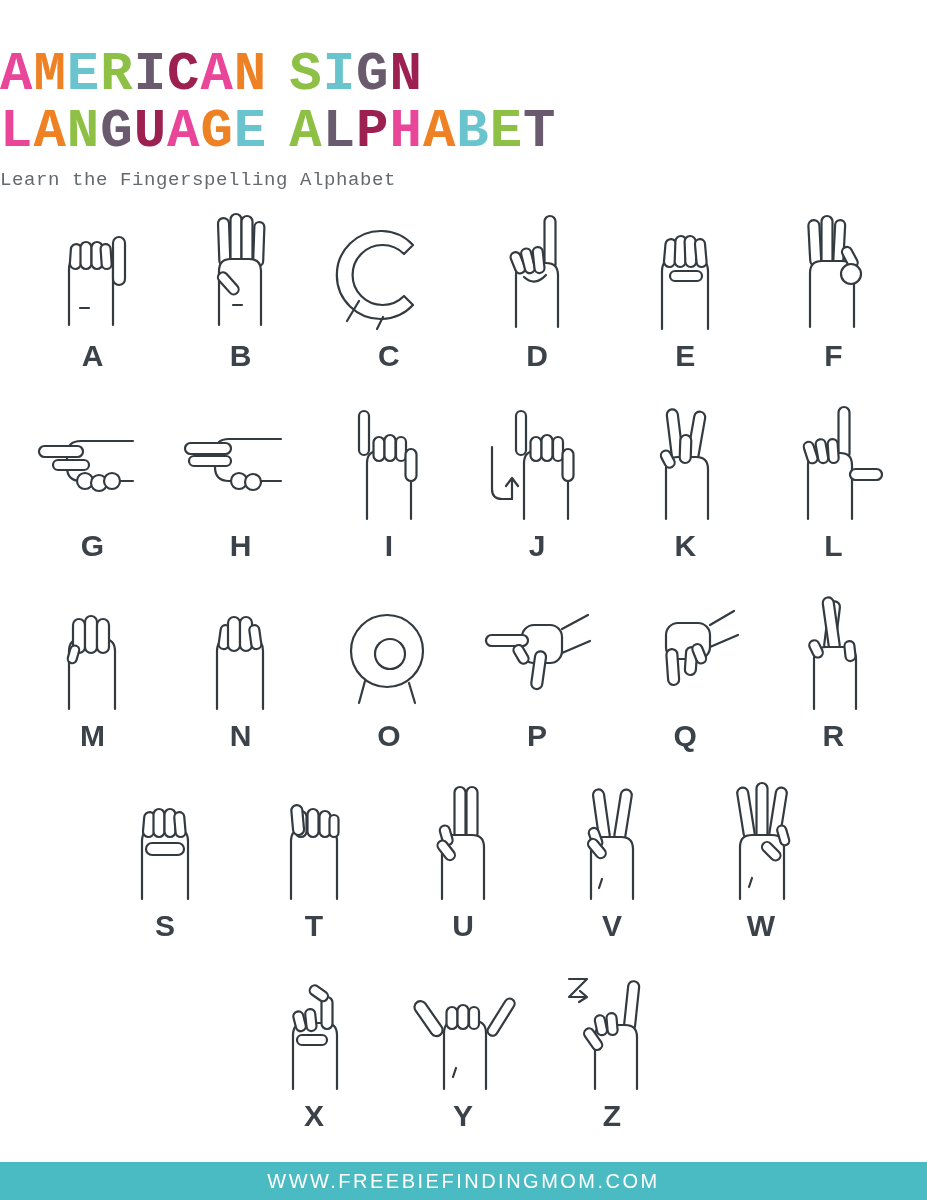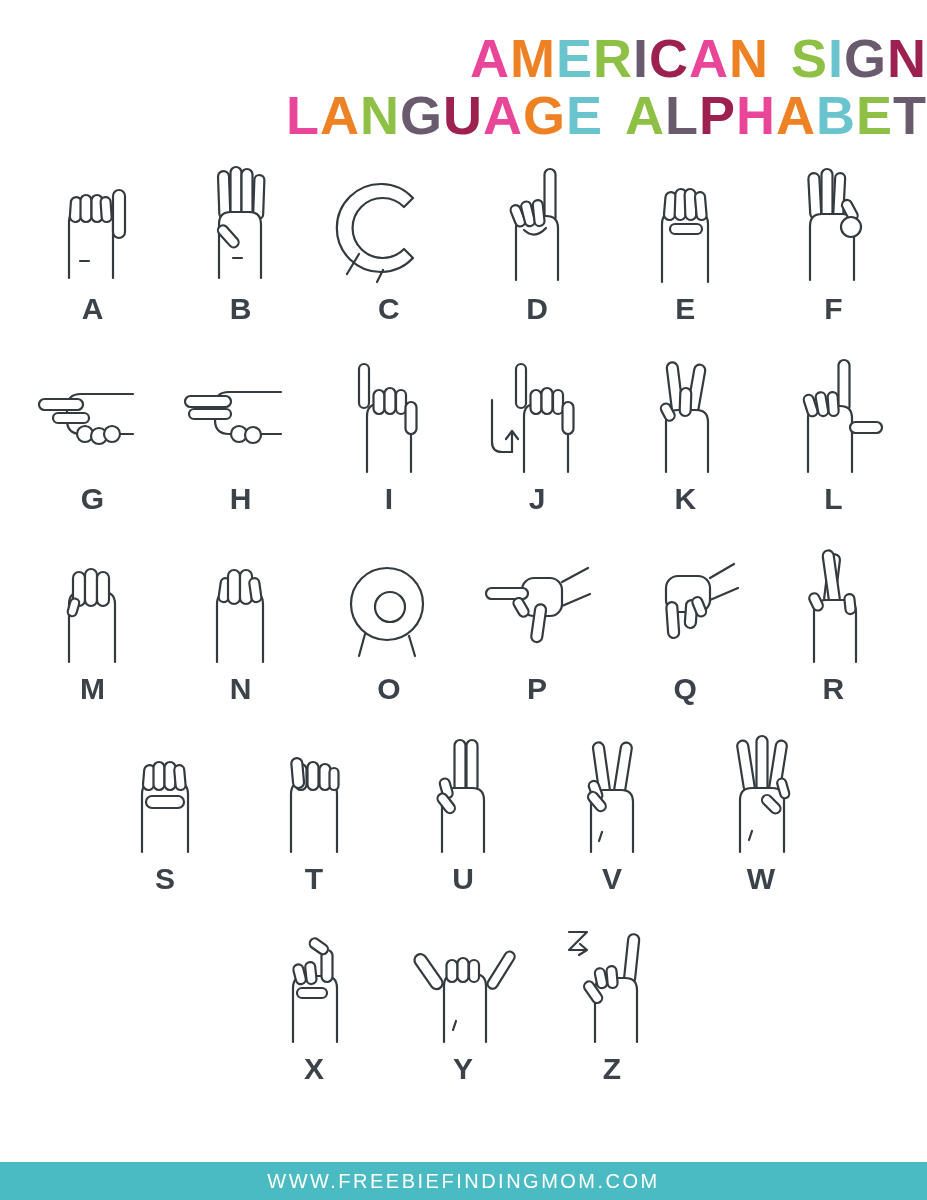--- a/index.html
+++ b/index.html
@@ -1,21 +1,21 @@
 <!DOCTYPE html>
 <html><head>
 <meta charset="utf-8">
 <style>
   html,body{margin:0;padding:0;}
   body{
     width:927px;height:1200px;position:relative;overflow:hidden;
     background:#ffffff;font-family:"Liberation Sans",sans-serif;
   }
   .poster{width:100%;height:100%;position:relative;}
-  .title-block{text-align:right;padding-top:30px;}
+  .title-block{text-align:left;padding-top:46px;font-family:Liberation Mono, monospace;}
   .title-line{
     font-weight:700;font-size:54px;line-height:57px;letter-spacing:1px;
     white-space:nowrap;
   }
   .title-line span{display:inline-block;}
   .title-line span.sp{width:22px;}
   .subtitle{
     margin-top:9px;font-size:19px;color:#64696e;letter-spacing:0.6px;font-weight:400;
   }
   .signs-grid{margin-top:20px;}
@@ -39,20 +39,21 @@
     color:#ffffff;font-size:20px;font-weight:400;letter-spacing:2.5px;
   }
 </style>
 </head>
 <body>
 
 <div class="poster">
   <div class="title-block">
     <div class="title-line"><span style="color: rgb(234, 70, 153);">A</span><span style="color: rgb(238, 129, 35);">M</span><span style="color: rgb(106, 196, 205);">E</span><span style="color: rgb(141, 192, 68);">R</span><span style="color: rgb(106, 90, 109);">I</span><span style="color: rgb(157, 33, 80);">C</span><span style="color: rgb(234, 70, 153);">A</span><span style="color: rgb(238, 129, 35);">N</span><span class="sp"></span><span style="color: rgb(141, 192, 68);">S</span><span style="color: rgb(106, 196, 205);">I</span><span style="color: rgb(106, 90, 109);">G</span><span style="color: rgb(157, 33, 80);">N</span></div>
     <div class="title-line"><span style="color: rgb(234, 70, 153);">L</span><span style="color: rgb(238, 129, 35);">A</span><span style="color: rgb(141, 192, 68);">N</span><span style="color: rgb(106, 90, 109);">G</span><span style="color: rgb(157, 33, 80);">U</span><span style="color: rgb(234, 70, 153);">A</span><span style="color: rgb(238, 129, 35);">G</span><span style="color: rgb(106, 196, 205);">E</span><span class="sp"></span><span style="color: rgb(141, 192, 68);">A</span><span style="color: rgb(106, 90, 109);">L</span><span style="color: rgb(157, 33, 80);">P</span><span style="color: rgb(234, 70, 153);">H</span><span style="color: rgb(238, 129, 35);">A</span><span style="color: rgb(106, 196, 205);">B</span><span style="color: rgb(141, 192, 68);">E</span><span style="color: rgb(106, 90, 109);">T</span></div>
+    <div class="subtitle" style="color: rgb(100, 105, 110);">Learn the Fingerspelling Alphabet</div>
   </div>
 
   <div class="signs-grid">
       <div class="sign-row">
         <div class="sign-cell">
           <svg viewBox="0 0 120 122" width="126" height="122">
             <g stroke="#333a40" stroke-width="2.2" fill="none" stroke-linecap="round" stroke-linejoin="round">
               <path d="M36,114 L36,58 Q36,46 48,46 L68,46 Q80,46 80,58 L80,114" fill="#fff"></path>
               <rect x="36.5" y="33" width="11" height="25" rx="5.5" fill="#fff" transform="rotate(4 42 58)"></rect>
               <rect x="47.5" y="31" width="11" height="27" rx="5.5" fill="#fff"></rect>

